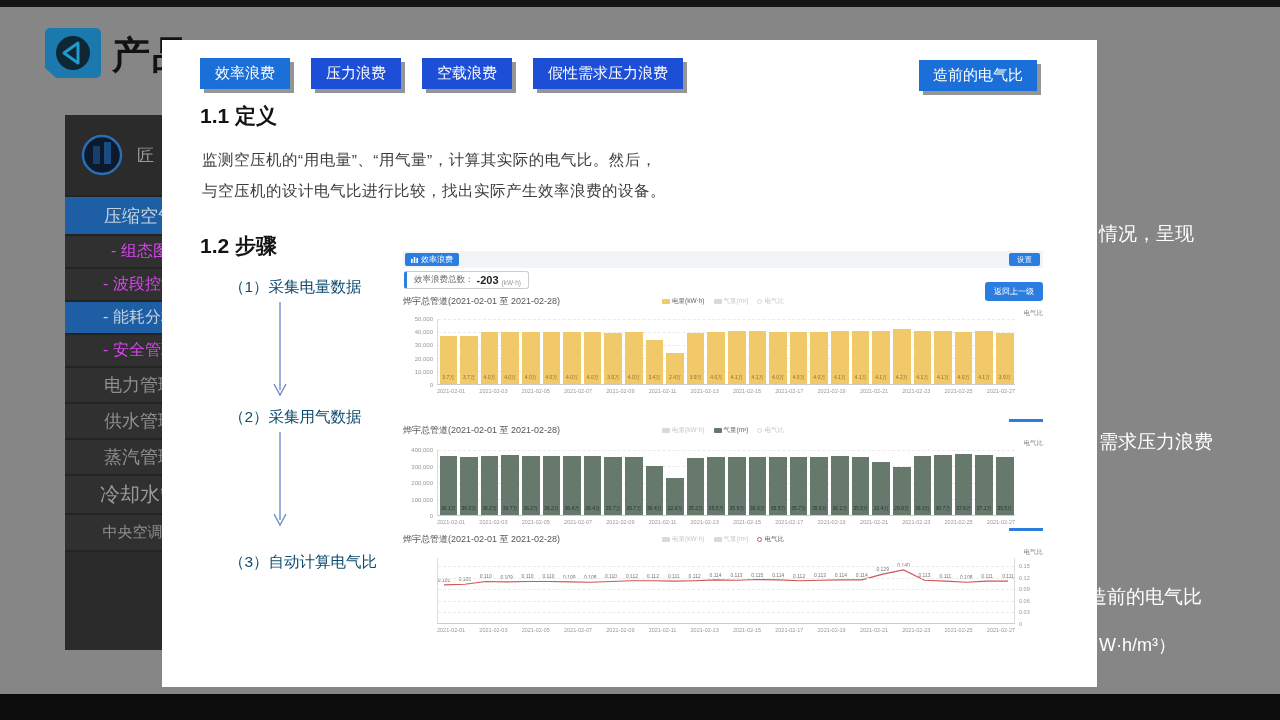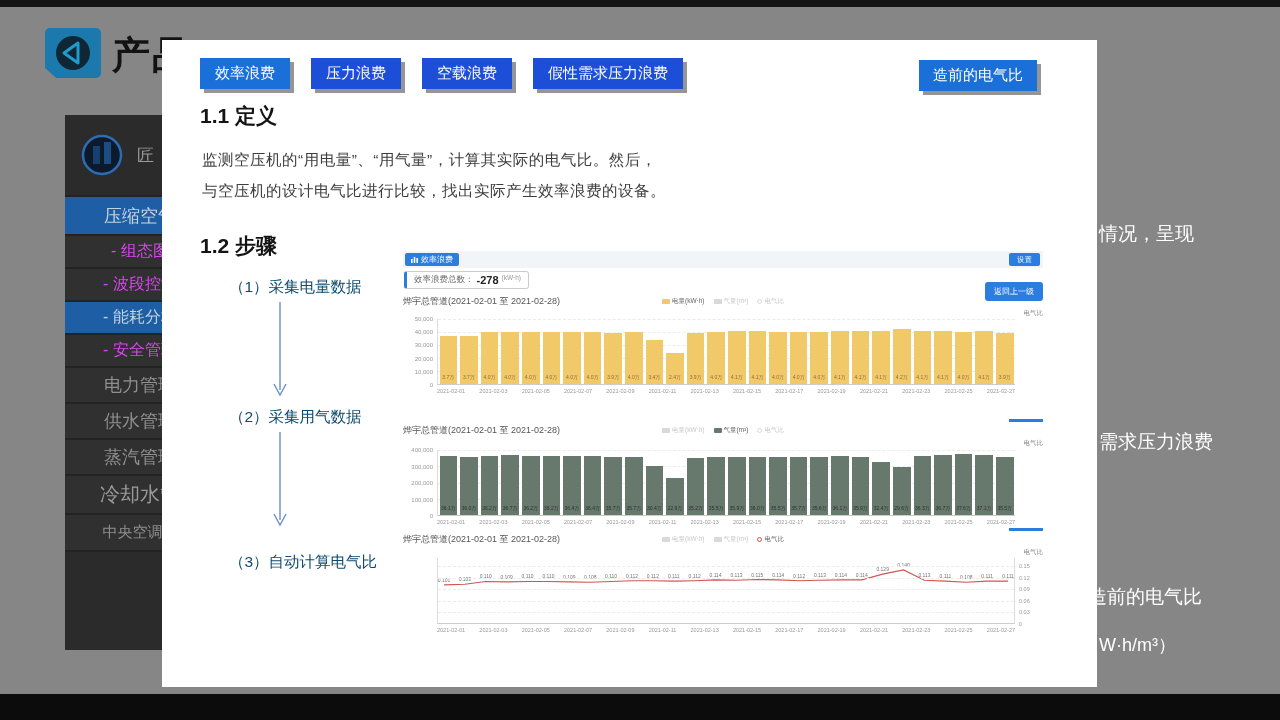--- a/index.html
+++ b/index.html
@@ -52,21 +52,21 @@
   .arrow.a2{top:392px;}
 
   
   .chart{position:absolute;width:640px;}
   .chart1{left:241px;top:211px;height:158px;}
   .chart2{left:241px;top:384px;height:105px;}
   .chart3{left:241px;top:493px;height:105px;}
   .c-toolbar{position:absolute;left:0;right:0;top:0;height:17px;background:#f2f5f8;display:flex;align-items:center;}
   .c-badge{background:#2b7de0;color:#fff;font-size:8px;height:13px;display:flex;align-items:center;gap:3px;padding:0 6px;border-radius:2px;margin-left:2px;}
   .c-btn{position:absolute;right:3px;top:2px;height:13px;background:#2b7de0;color:#fff;border:none;border-radius:2px;font-size:7.5px;padding:0 8px;cursor:pointer;}
-  .c-summary{position:absolute;left:1px;top:20px;border:1px solid #ccc;border-left:3px solid #2b7de0;border-radius:3px;padding:2px 7px;font-size:8.5px;color:#666;display:flex;align-items:flex-start;gap:3px;background:#fff;}
+  .c-summary{position:absolute;left:1px;top:20px;border:1px solid #ccc;border-left:3px solid #2b7de0;border-radius:3px;padding:2px 7px;font-size:8.5px;color:#666;display:flex;align-items:flex-end;gap:3px;background:#fff;}
   .c-summary b{font-size:11px;color:#222;}
   .c-summary .unit{font-size:6.5px;color:#999;}
   .c-back{position:absolute;right:0;top:31px;background:#2b7de0;color:#fff;border:none;border-radius:3px;font-size:8px;padding:4px 9px;cursor:pointer;}
   .c-titlerow{position:absolute;left:0;right:0;display:grid;grid-template-columns:1fr auto 1fr;align-items:center;}
   .chart1 .c-titlerow{top:44px;}
   .chart2 .c-titlerow,.chart3 .c-titlerow{top:0;}
   .c-title{font-size:9px;color:#555;}
   .c-legend{display:flex;gap:9px;align-items:center;justify-self:center;}
   .leg{display:flex;align-items:center;gap:2px;font-size:6.5px;color:#666;cursor:pointer;}
   .leg.inactive{color:#c9c9c9;}
@@ -159,21 +159,21 @@
             <rect x="0" y="3" width="1.6" height="4" fill="#fff"></rect>
               <rect x="2.7" y="1" width="1.6" height="6" fill="#fff"></rect>
               <rect x="5.4" y="2" width="1.6" height="5" fill="#fff"></rect>
           </svg>
           <span>效率浪费</span>
         </span>
         <button class="c-btn">设置</button>
       </div>
       <div class="c-summary">
         <span>效率浪费总数：</span>
-        <b>-278</b>
+        <b>-203</b>
         <span class="unit">(kW·h)</span>
       </div>
       <button class="c-back">返回上一级</button>
       <div class="c-titlerow">
         <span class="c-title">烨宇总管道(2021-02-01 至 2021-02-28)</span>
         <div class="c-legend">
             <span class="leg">
               <span class="sw" style="background: rgb(241, 201, 105);"></span>
               <span>电量(kW·h)</span>
             </span>

